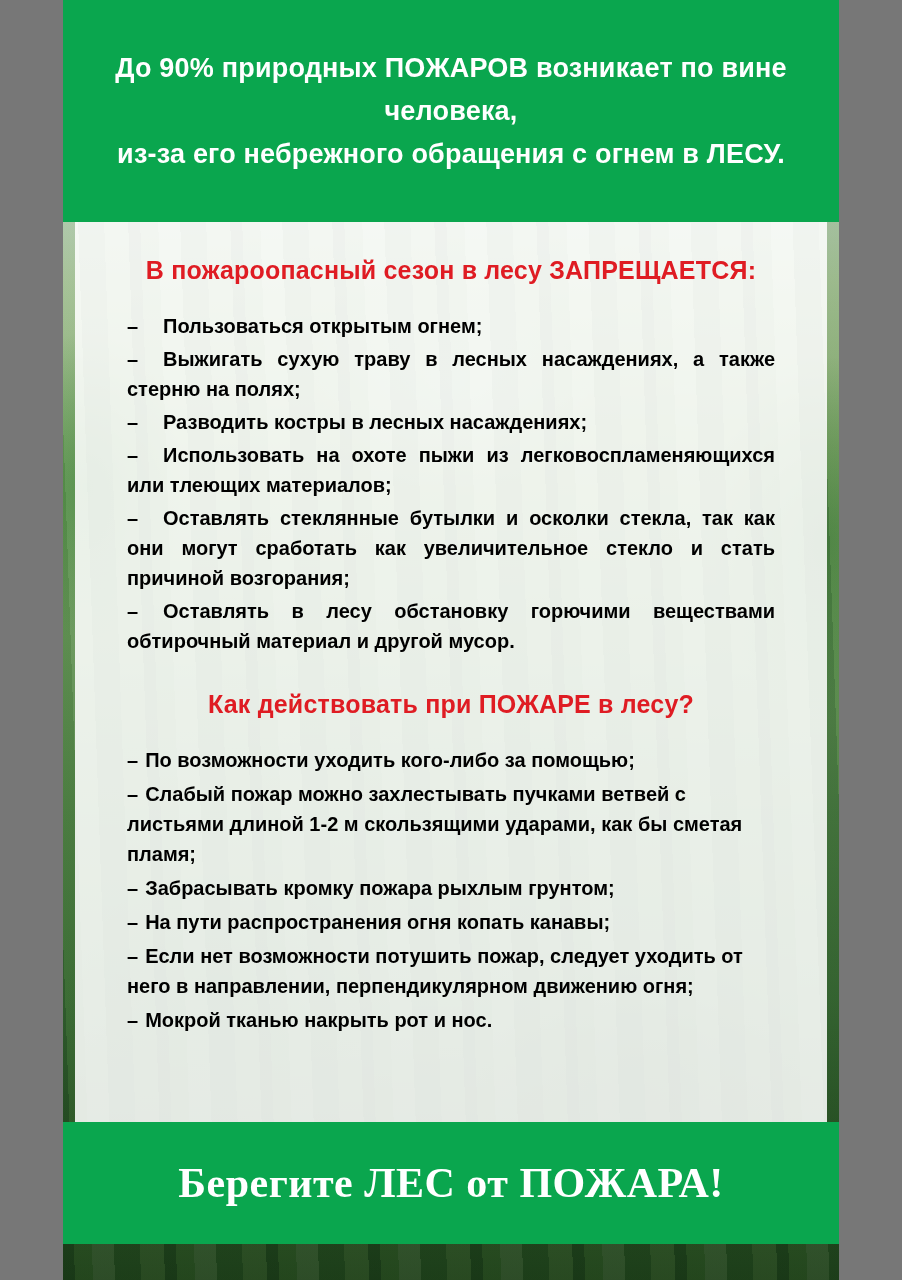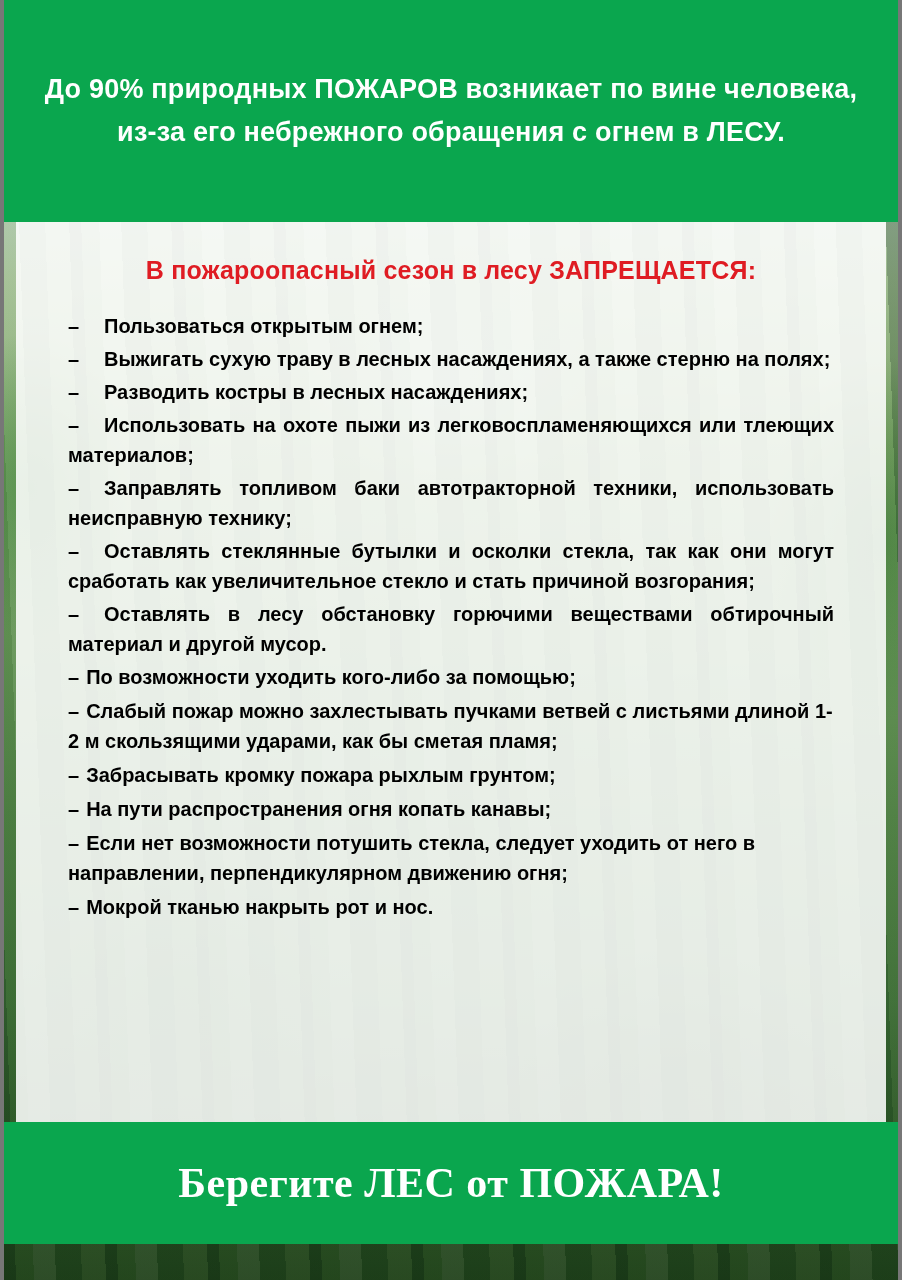--- a/index.html
+++ b/index.html
@@ -1,18 +1,18 @@
 <!DOCTYPE html>
 <html><head>
 <meta charset="utf-8">
 <style>
   html,body{margin:0;padding:0;background:#777;}
   .poster{
     position:relative;
-    width:894px;height:1280px;
+    width:776px;height:1280px;
     margin:0 auto;
     overflow:hidden;
     font-family:"Liberation Sans","DejaVu Sans",sans-serif;
   }
   
   .bg{
     position:absolute;inset:0;
     background:
       repeating-linear-gradient(88deg,
         rgba(18,52,18,0.30) 0 12px,
@@ -81,32 +81,32 @@
 
   <div class="content">
 
     <div class="section-title">В пожароопасный сезон в лесу ЗАПРЕЩАЕТСЯ:</div>
 
     <div class="list list1">
       <p class="item"><span class="bullet">–</span><span>Пользоваться открытым огнем;</span></p>
       <p class="item"><span class="bullet">–</span><span>Выжигать сухую траву в лесных насаждениях, а также стерню на полях;</span></p>
       <p class="item"><span class="bullet">–</span><span>Разводить костры в лесных насаждениях;</span></p>
       <p class="item"><span class="bullet">–</span><span>Использовать на охоте пыжи из легковоспламеняющихся или тлеющих материалов;</span></p>
-      <p class="item"><span class="bullet">–</span><span>Заправлять топливом баки автотракторной техники, использовать неисправную технику;</span></p>
       <p class="item"><span class="bullet">–</span><span>Оставлять стеклянные бутылки и осколки стекла, так как они могут сработать как увеличительное стекло и стать причиной возгорания;</span></p>
       <p class="item"><span class="bullet">–</span><span>Оставлять в лесу обстановку горючими веществами обтирочный материал и другой мусор.</span></p>
     </div>
 
+    <div class="section-title second">Как действовать при ПОЖАРЕ в лесу?</div>
 
     <div class="list list2">
       <p class="item"><span class="bullet">–</span><span>По возможности уходить кого-либо за помощью;</span></p>
       <p class="item"><span class="bullet">–</span><span>Слабый пожар можно захлестывать пучками ветвей с листьями длиной 1-2 м скользящими ударами, как бы сметая пламя;</span></p>
       <p class="item"><span class="bullet">–</span><span>Забрасывать кромку пожара рыхлым грунтом;</span></p>
       <p class="item"><span class="bullet">–</span><span>На пути распространения огня копать канавы;</span></p>
-      <p class="item"><span class="bullet">–</span><span>Если нет возможности потушить стекла, следует уходить от него в направлении, перпендикулярном движению огня;</span></p>
+      <p class="item"><span class="bullet">–</span><span>Если нет возможности потушить пожар, следует уходить от него в направлении, перпендикулярном движению огня;</span></p>
       <p class="item"><span class="bullet">–</span><span>Мокрой тканью накрыть рот и нос.</span></p>
     </div>
 
   </div>
 
   <div class="band band-bottom">
     <div class="footer-text">Берегите ЛЕС от ПОЖАРА!</div>
   </div>
 
 </div>

